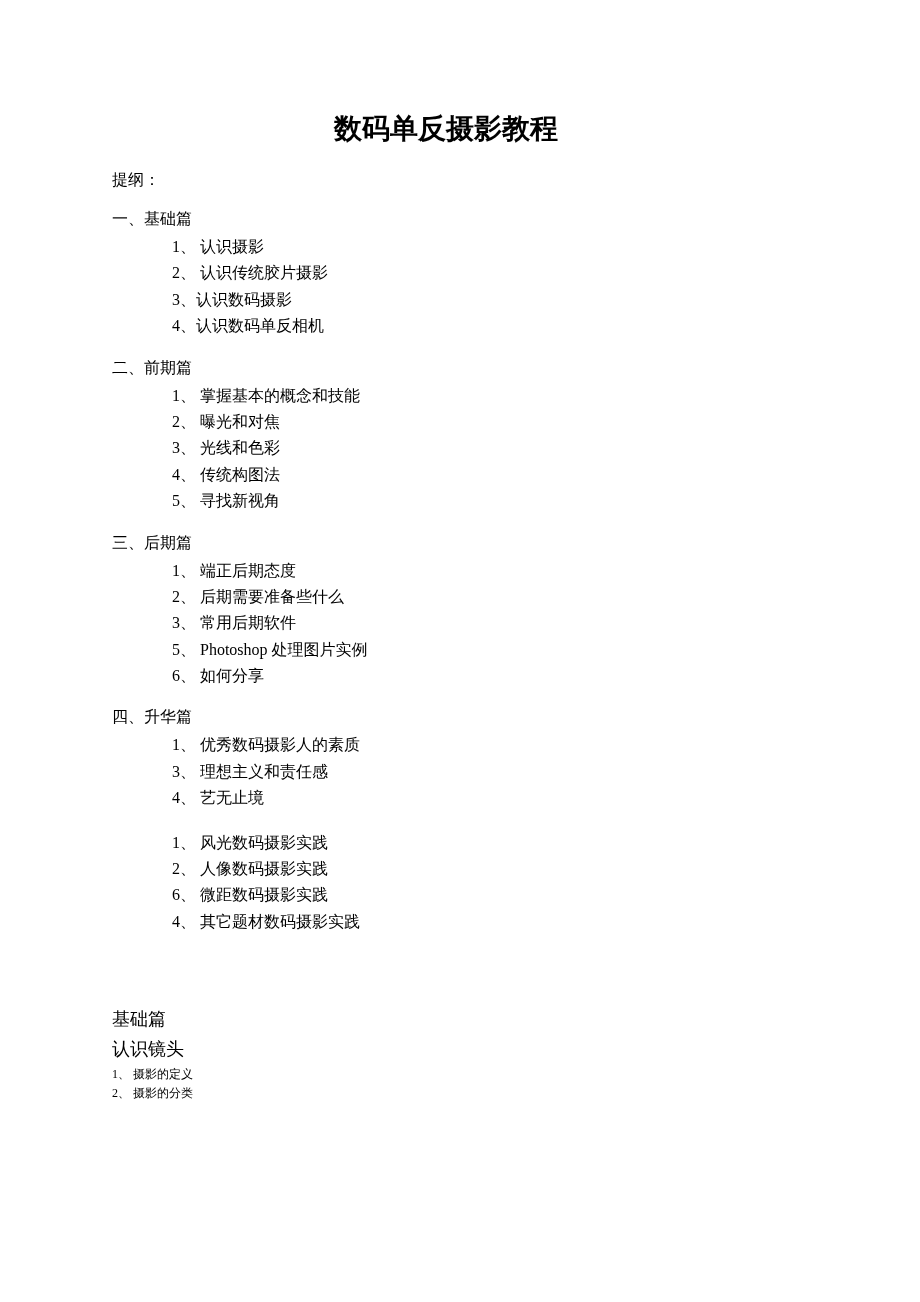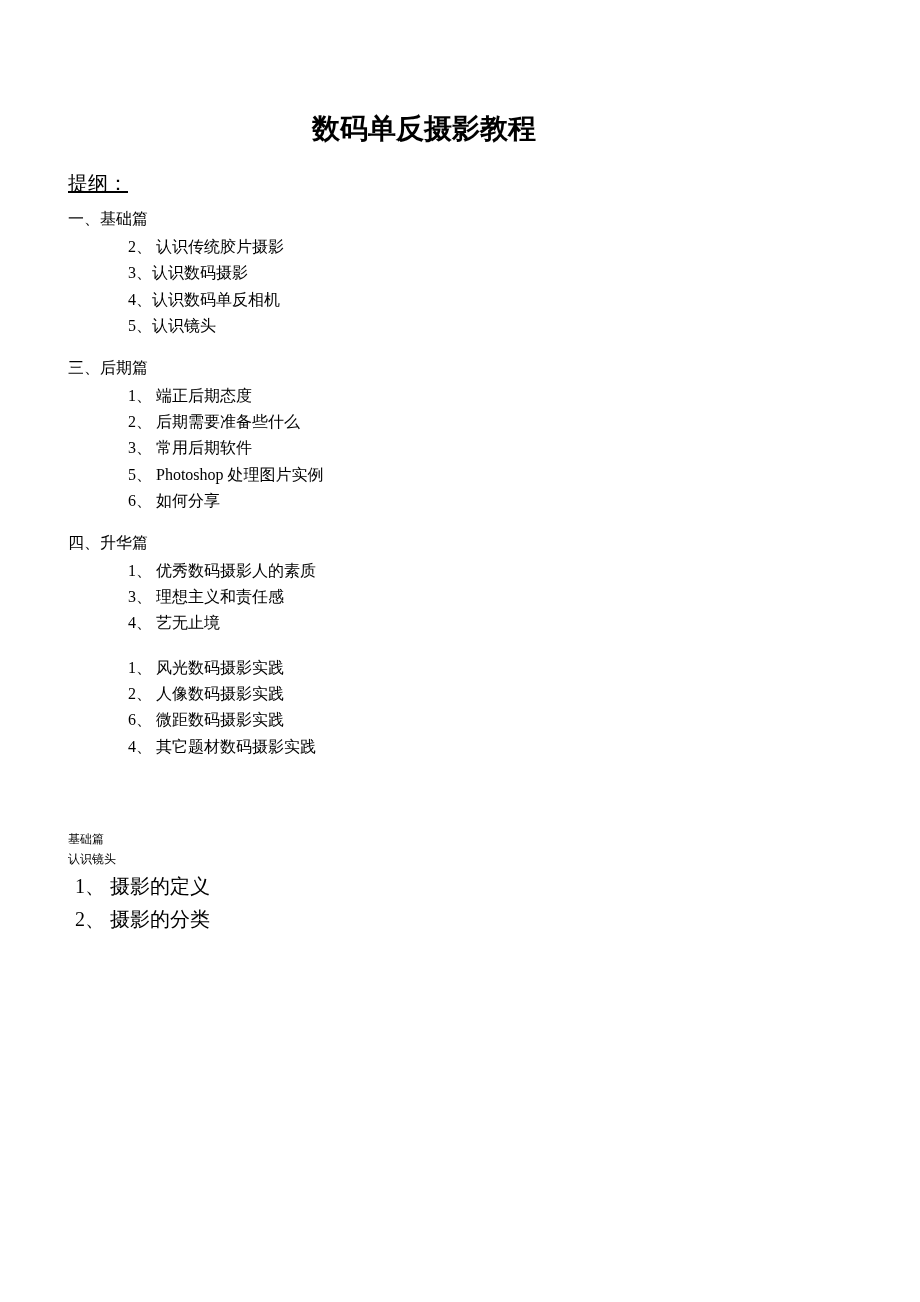--- a/index.html
+++ b/index.html
@@ -8,79 +8,87 @@
       box-sizing: border-box;
     }
     html, body {
       width: 920px;
       min-height: 1302px;
       background: #ffffff;
       font-family: "SimSun", "宋体", serif;
       color: #000000;
     }
     .page {
-      padding: 110px 140px 60px 68px;
+      padding: 110px 140px 60px 112px;
     }
     .title {
       text-align: center;
       font-size: 28px;
       font-weight: bold;
       margin-bottom: 22px;
       font-family: "SimHei", "黑体", sans-serif;
     }
     .outline-label {
-      font-size: 20px;
-      margin-bottom: 12px;
-      text-decoration: underline;
+      font-size: 16px;
+      margin-bottom: 18px;
     }
     .section {
       margin-bottom: 18px;
     }
     .section-heading {
       font-size: 16px;
       margin-bottom: 4px;
     }
     .item-list {
       padding-left: 60px;
     }
     .item {
       font-size: 16px;
       line-height: 1.65;
     }
     .footer-block {
       margin-top: 70px;
     }
     .footer-line {
-      font-size: 12px;
+      font-size: 18px;
       line-height: 1.65;
     }
     .footer-item {
-      font-size: 20px;
+      font-size: 12px;
       line-height: 1.65;
       padding-left: 0;
-      margin-left: 7px;
     }
   </style>
 </head>
 <body>
 
 <div class="page">
   <h1 class="title">数码单反摄影教程</h1>
   <div class="outline-label">提纲：</div>
 
   <div class="section">
     <div class="section-heading">一、基础篇</div>
     <div class="item-list">
+      <div class="item">1、 认识摄影</div>
       <div class="item">2、 认识传统胶片摄影</div>
       <div class="item">3、认识数码摄影</div>
       <div class="item">4、认识数码单反相机</div>
-      <div class="item">5、认识镜头</div>
     </div>
   </div>
 
+  <div class="section">
+    <div class="section-heading">二、前期篇</div>
+    <div class="item-list">
+      <div class="item">1、 掌握基本的概念和技能</div>
+      <div class="item">2、 曝光和对焦</div>
+      <div class="item">3、 光线和色彩</div>
+      <div class="item">4、 传统构图法</div>
+      <div class="item">5、 寻找新视角</div>
+    </div>
+  </div>
 
   <div class="section">
     <div class="section-heading">三、后期篇</div>
     <div class="item-list">
       <div class="item">1、 端正后期态度</div>
       <div class="item">2、 后期需要准备些什么</div>
       <div class="item">3、 常用后期软件</div>
       <div class="item">5、 Photoshop 处理图片实例</div>
       <div class="item">6、 如何分享</div>
     </div>

